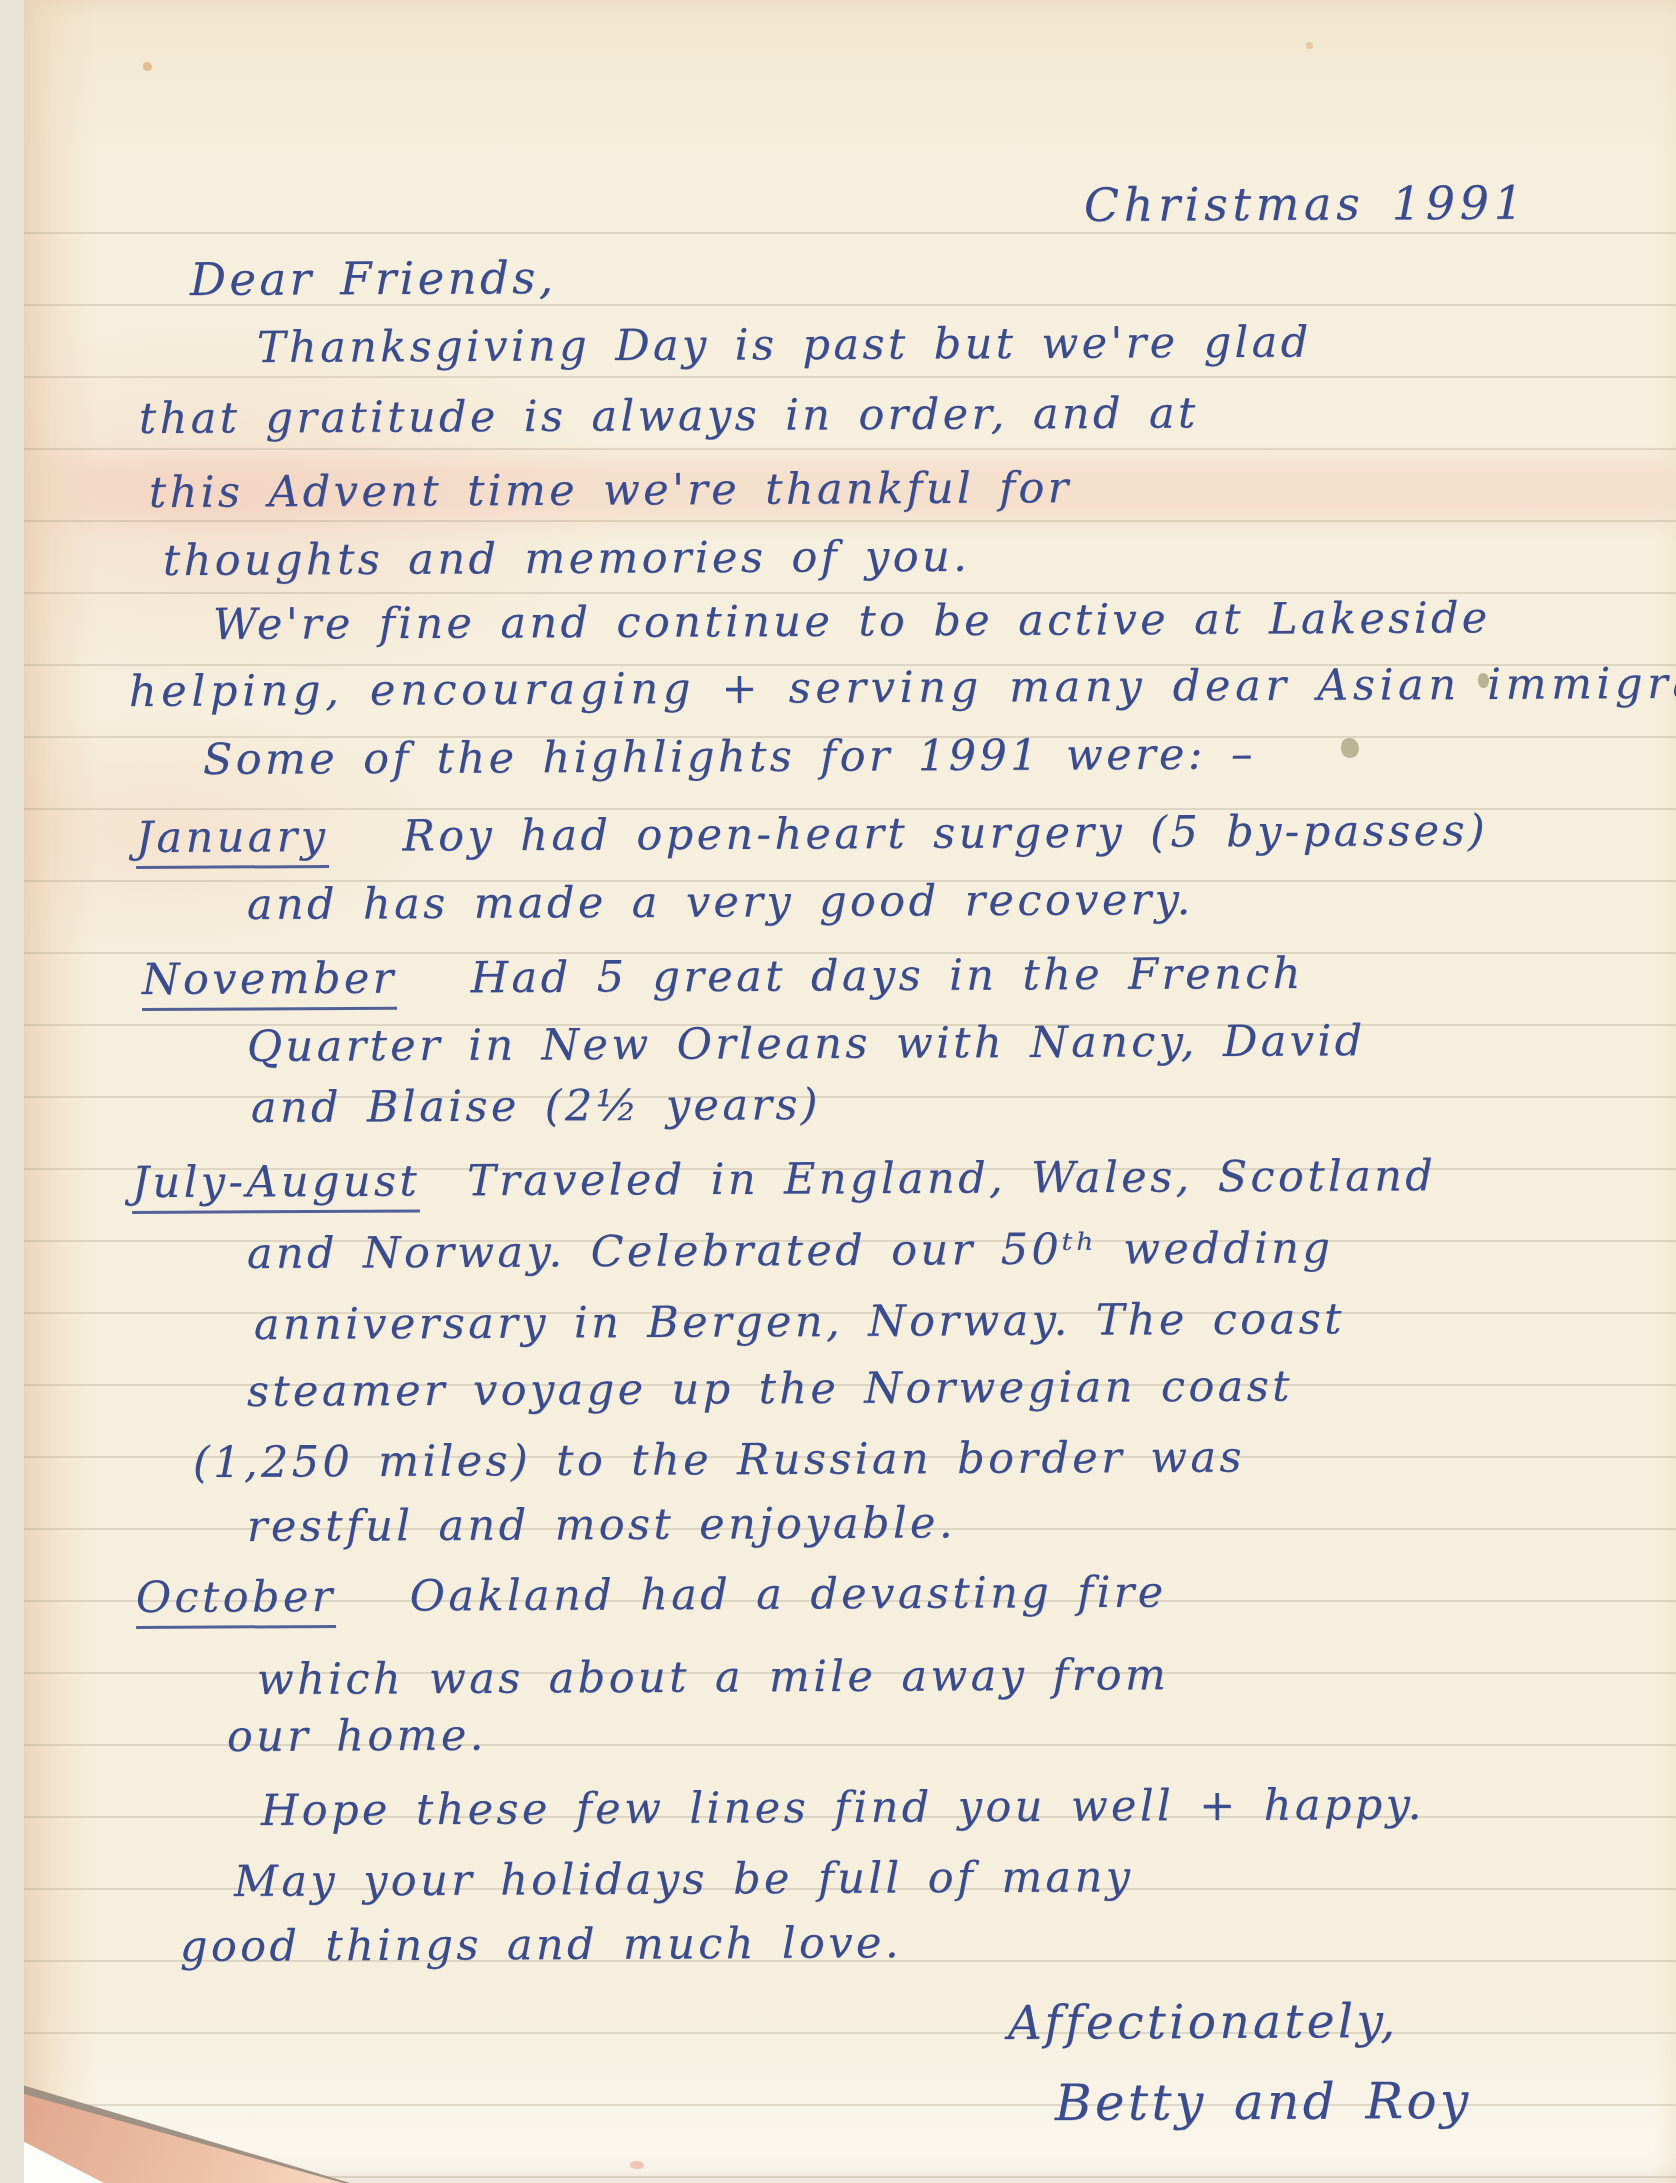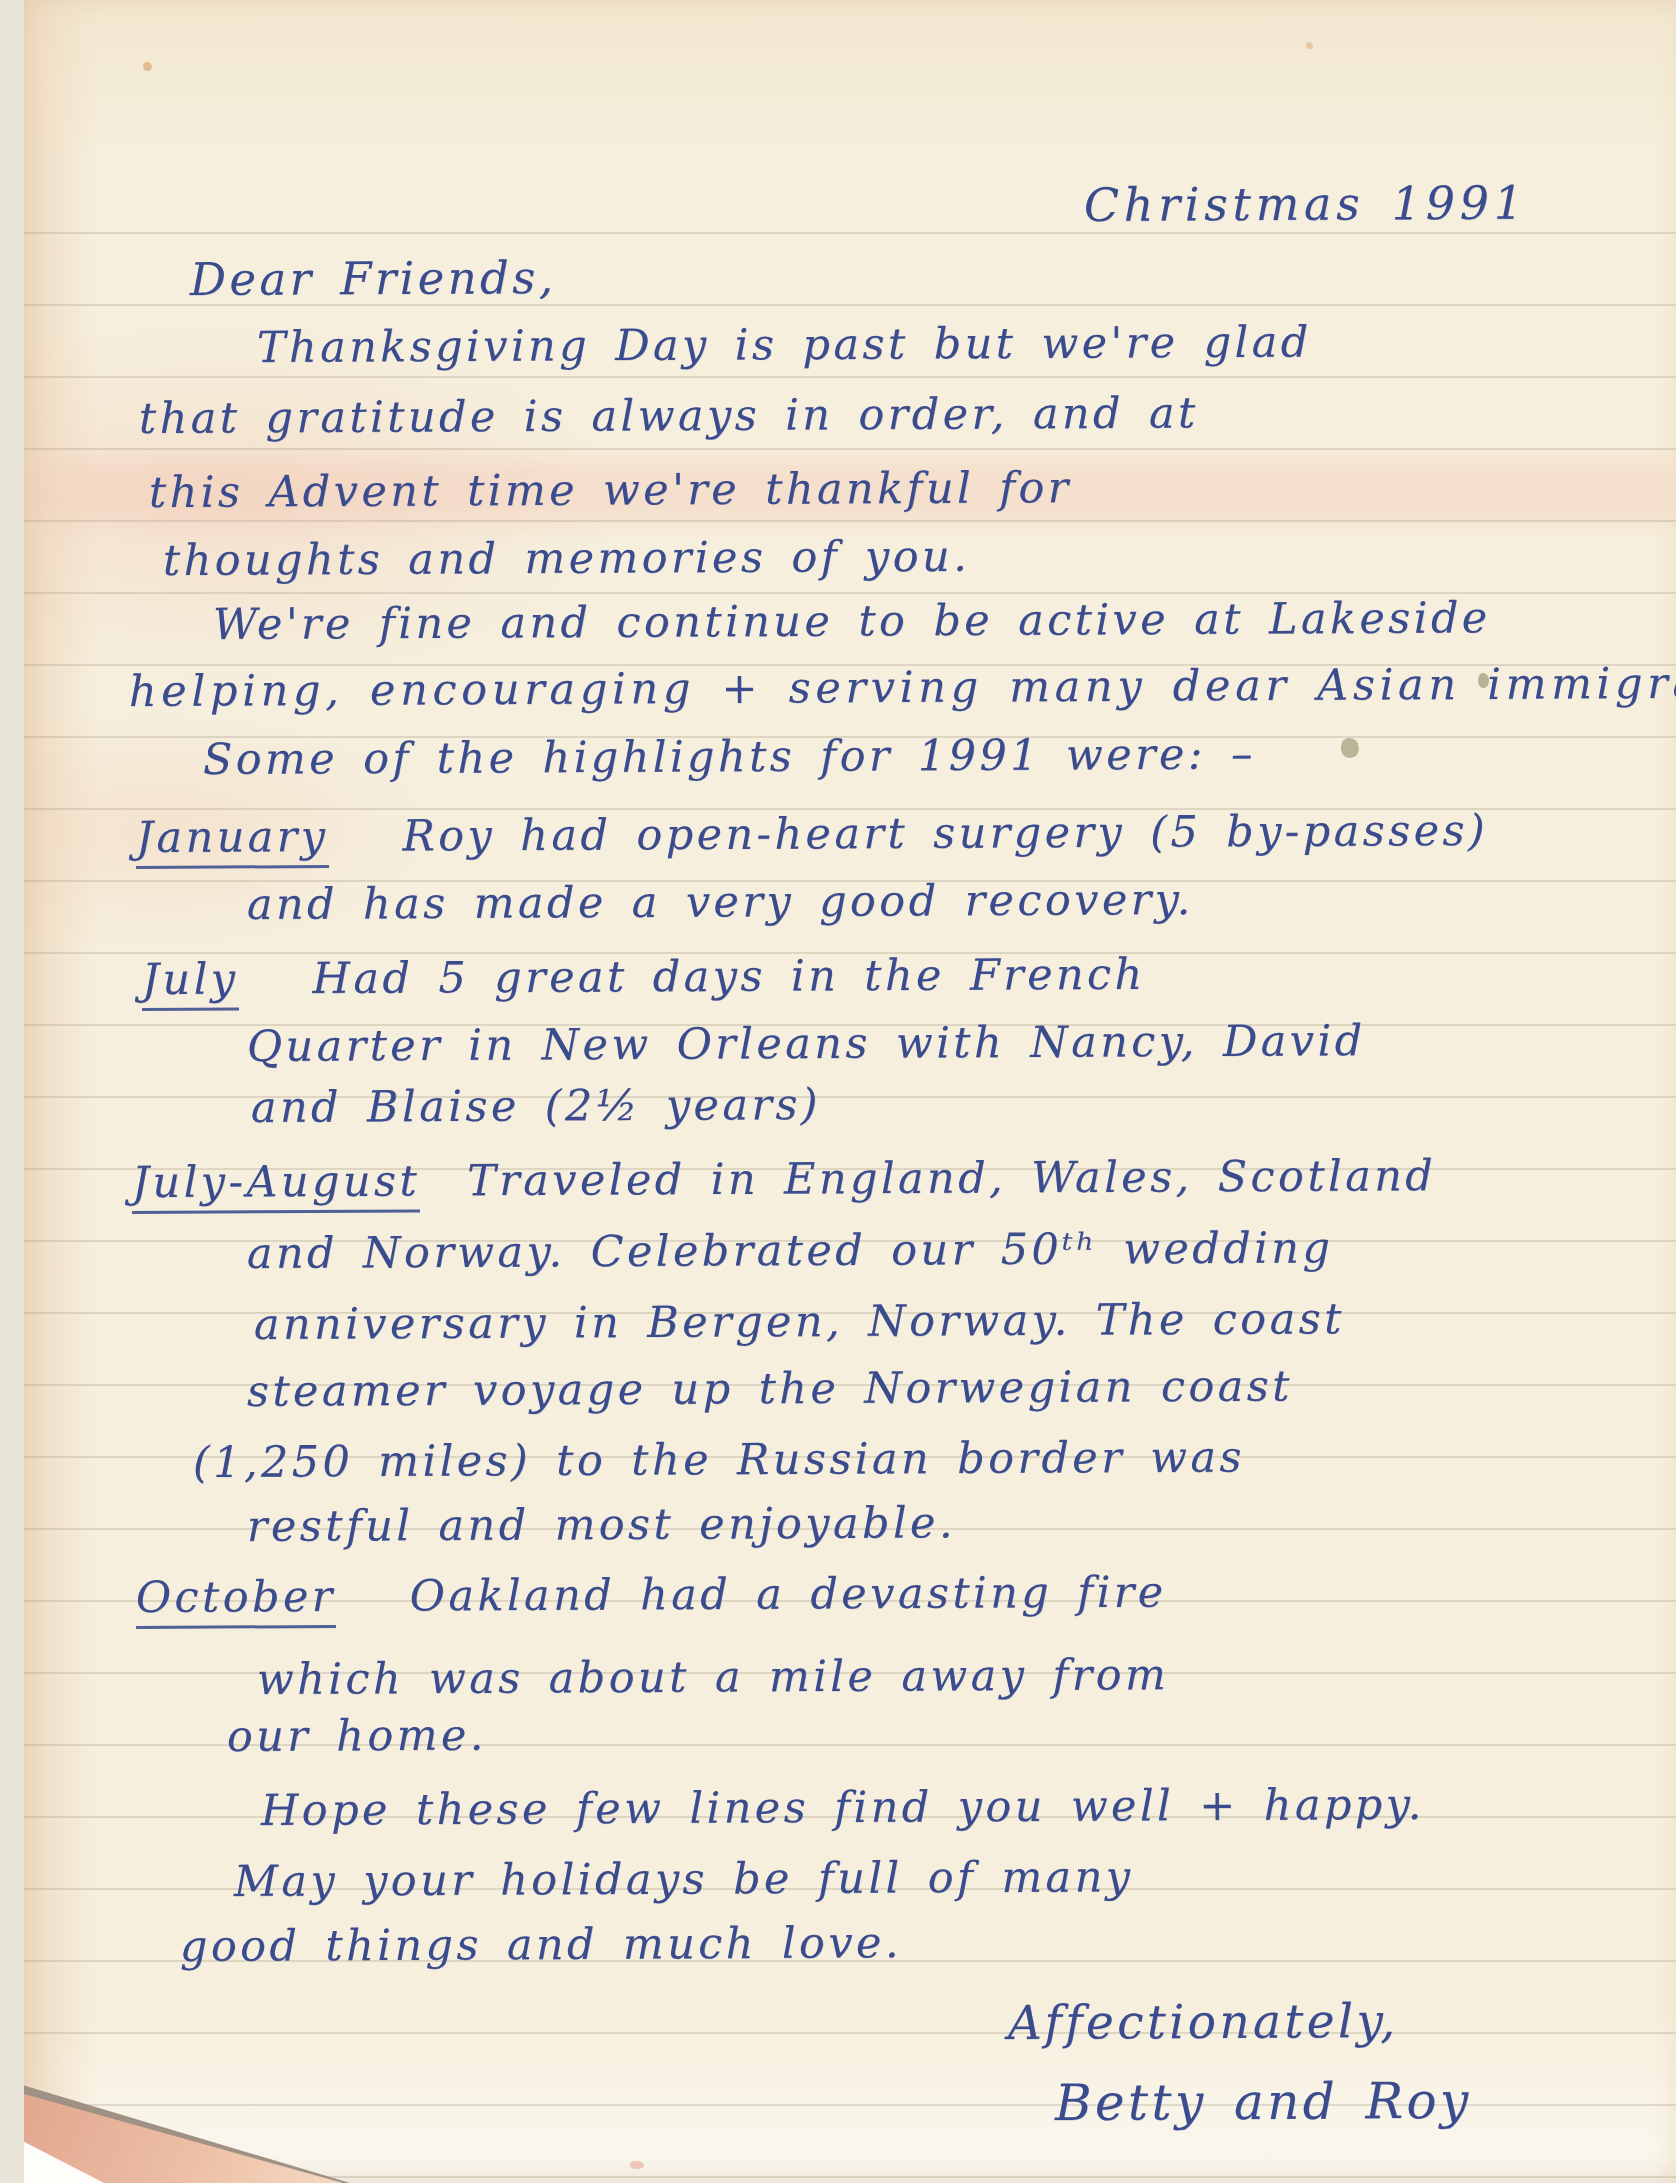--- a/index.html
+++ b/index.html
@@ -81,21 +81,21 @@
   <div class="hw" style="top:602px;left:189px;">We're fine and continue to be active at Lakeside</div>
   <div class="hw" style="top:669px;left:105px;letter-spacing:4.7px;">helping, encouraging + serving many dear Asian immigrants</div>
   <div class="hw" style="top:737px;left:179px;">Some of the highlights for 1991 were: –</div>
 
   <div class="hw" style="top:815px;left:112px;">
     <span class="u">January</span><span class="after-month">Roy had open-heart surgery (5 by-passes)</span>
   </div>
   <div class="hw" style="top:882px;left:223px;">and has made a very good recovery.</div>
 
   <div class="hw" style="top:957px;left:118px;">
-    <span class="u">July</span><span class="after-month">Had 5 great days in the French</span>
+    <span class="u">November</span><span class="after-month">Had 5 great days in the French</span>
   </div>
   <div class="hw" style="top:1024px;left:223px;">Quarter in New Orleans with Nancy, David</div>
   <div class="hw" style="top:1085px;left:227px;">and Blaise (2½ years)</div>
 
   <div class="hw" style="top:1160px;left:108px;">
     <span class="u">July-August</span><span class="after-month" style="margin-left:47px;">Traveled in England, Wales, Scotland</span>
   </div>
   <div class="hw" style="top:1231px;left:223px;">and Norway. Celebrated our 50ᵗʰ wedding</div>
   <div class="hw" style="top:1302px;left:230px;">anniversary in Bergen, Norway. The coast</div>
   <div class="hw" style="top:1369px;left:223px;">steamer voyage up the Norwegian coast</div>

